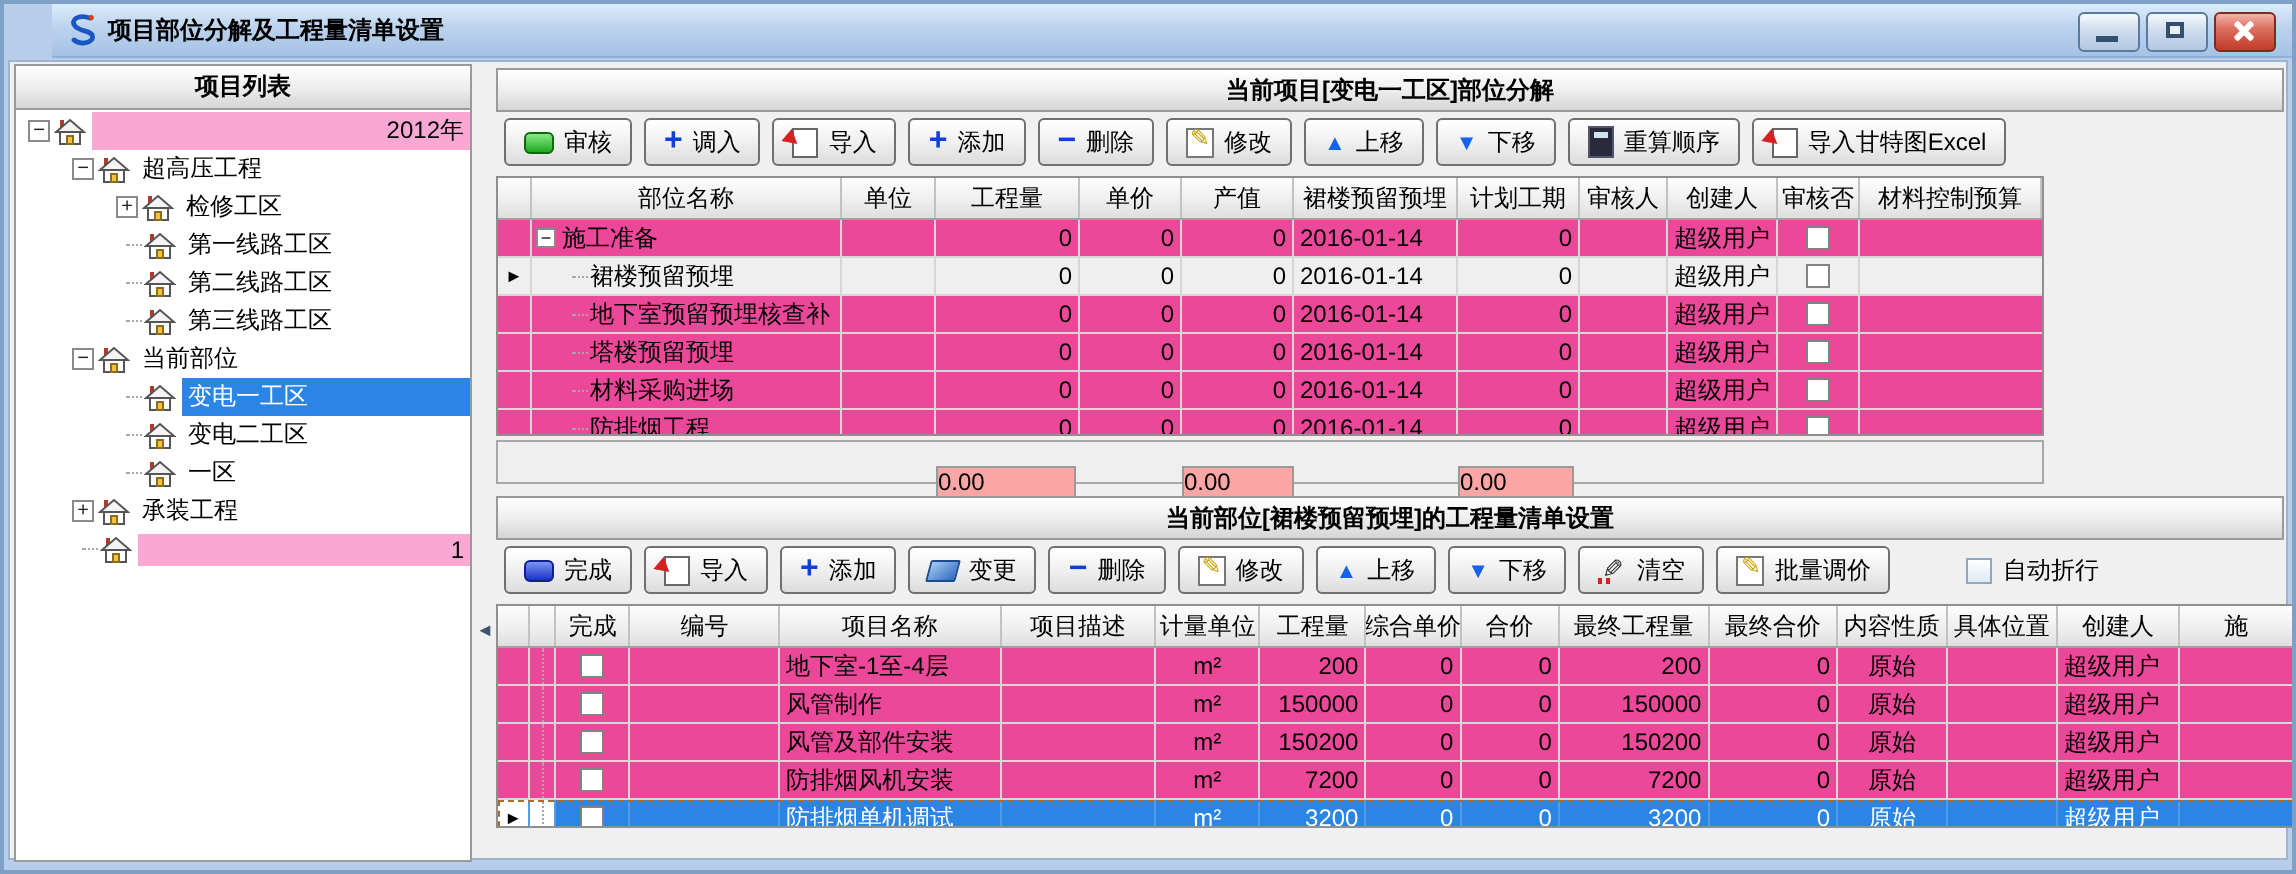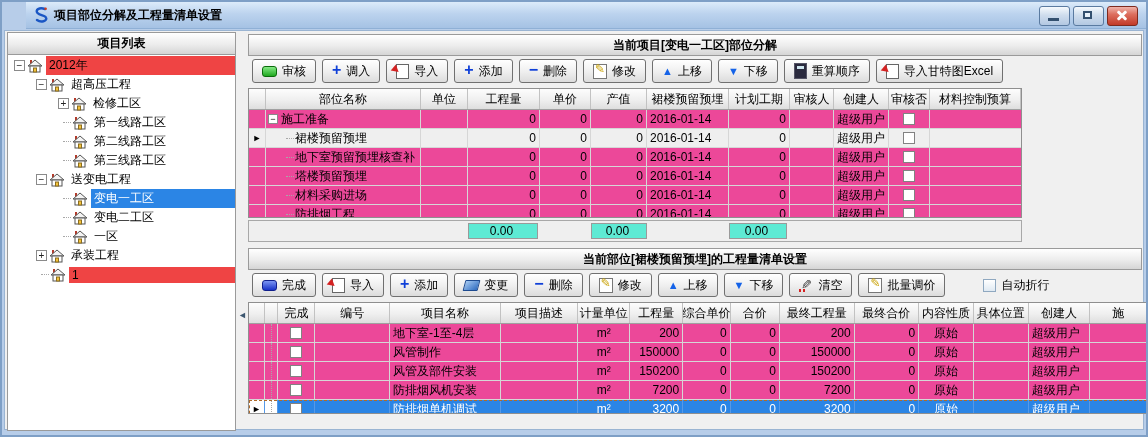--- a/index.html
+++ b/index.html
@@ -29,21 +29,21 @@
   .treepanel{position:absolute;left:5px;top:30px;width:229px;height:399px;background:#fff;border:1px solid #9a9a9a;box-sizing:border-box;}
   .treepanel .phead{left:0;top:0;width:227px;border:none;border-bottom:1px solid #9a9a9a;position:relative;}
   .treebody{position:absolute;left:0;top:23px;right:0;bottom:0;overflow:hidden;}
   .trow{height:19px;display:flex;align-items:center;}
   .hstub{width:8px;height:0;border-top:1px dotted #a8a8a8;flex:none;margin-right:1px;}
   .xbox{width:11px;height:11px;box-sizing:border-box;border:1px solid #8a8a8a;background:#fff;flex:none;
         display:inline-flex;align-items:center;justify-content:center;font-size:10px;line-height:8px;color:#222;margin-right:2px;}
   .xbox.minus::before{content:"−";} .xbox.plus::before{content:"+";}
   .house{flex:none;margin-right:3px;}
   .tlabel{flex:1;padding:1px 3px;white-space:nowrap;overflow:hidden;}
-  .trow.cyan .tlabel{background:#ef4444;}
+  .trow.cyan .tlabel{background:#f9a8d4;text-align:right;}
   .trow.selected .tlabel{background:#2b85e5;color:#fff;}
   
   .splitter{position:absolute;left:236px;top:30px;width:9px;height:399px;}
   .splitarrow{position:absolute;left:0px;top:278px;font-size:9px;color:#3c566f;}
   
   .tbar{position:absolute;display:flex;gap:6px;align-items:center;}
   .tbtn{display:inline-flex;align-items:center;gap:5px;height:24px;padding:0 9px;
      border:1px solid #707070;border-radius:3px;box-sizing:border-box;cursor:default;
      background:linear-gradient(#ffffff,#f0f0f0 50%,#dcdcdc);font-size:12px;font-family:inherit;}
   .ico{flex:none;display:inline-block;}
@@ -85,22 +85,22 @@
   .dotcol::before{content:"";display:block;height:100%;border-left:1px dotted #a8a8a8;margin-left:6px;}
   
   .t0{width:17px;}.t1{width:155px;}.t2{width:47px;}.t3{width:72px;}.t4{width:51px;}.t5{width:56px;}
   .t6{width:82px;}.t7{width:61px;}.t8{width:44px;}.t9{width:55px;}.t10{width:41px;}.t11{width:91px;border-right:none;}
   
   .u0{width:17px;}.u1{width:14px;}.u2{width:39px;}.u3{width:79px;font-family:Liberation Serif, serif;}.u4{width:117px;}.u5{width:82px;}
   .u6{width:55px;}.u7{width:56px;}.u8{width:50px;}.u9{width:52px;}.u10{width:79px;}.u11{width:68px;}
   .u12{width:58px;}.u13{width:58px;}.u14{width:65px;}.u15{width:60px;border-right:none;}
   
   .sumstrip{position:absolute;left:246px;top:218px;width:774px;height:22px;background:#efefef;border:1px solid #a8a8a8;box-sizing:border-box;}
-  .sumbox{position:absolute;top:2px;height:16px;line-height:14px;box-sizing:border-box;background:#5eead4;
-     border:1px solid #9a9a9a;text-align:center;padding-right:3px;}
+  .sumbox{position:absolute;top:12px;height:16px;line-height:14px;box-sizing:border-box;background:#fca5a5;
+     border:1px solid #9a9a9a;text-align:left;padding-right:3px;}
   
   .awrap{display:inline-flex;align-items:center;gap:5px;margin-left:32px;}
   .awcb{width:13px;height:13px;box-sizing:border-box;border:1px solid #8fa8c0;background:linear-gradient(#fff,#dfe9f2);}
 </style>
 </head>
 <body>
 
 <div id="win">
 
   <div class="titlebar">
@@ -189,21 +189,21 @@
         <span class="tlabel">第三线路工区</span>
       </div>
       <div class="trow" style="padding-left:28px">
         <span class="xbox minus"></span>
         <svg class="house" width="16" height="14" viewBox="0 0 16 14">
             <rect x="3" y="1" width="2" height="4" fill="#b33a2a"></rect>
             <path d="M1 7 L8 1 L15 7 Z" fill="#f4f4f4" stroke="#555"></path>
             <rect x="3" y="7" width="10" height="6" fill="#fff" stroke="#555"></rect>
             <rect x="6.5" y="9" width="3" height="4" fill="#f5c33b" stroke="#8a6d1f"></rect>
           </svg>
-        <span class="tlabel">送变电工程</span>
+        <span class="tlabel">当前部位</span>
       </div>
       <div class="trow selected" style="padding-left:55px">
         <span class="hstub"></span>
         <svg class="house" width="16" height="14" viewBox="0 0 16 14">
             <rect x="3" y="1" width="2" height="4" fill="#b33a2a"></rect>
             <path d="M1 7 L8 1 L15 7 Z" fill="#f4f4f4" stroke="#555"></path>
             <rect x="3" y="7" width="10" height="6" fill="#fff" stroke="#555"></rect>
             <rect x="6.5" y="9" width="3" height="4" fill="#f5c33b" stroke="#8a6d1f"></rect>
           </svg>
         <span class="tlabel">变电一工区</span>

